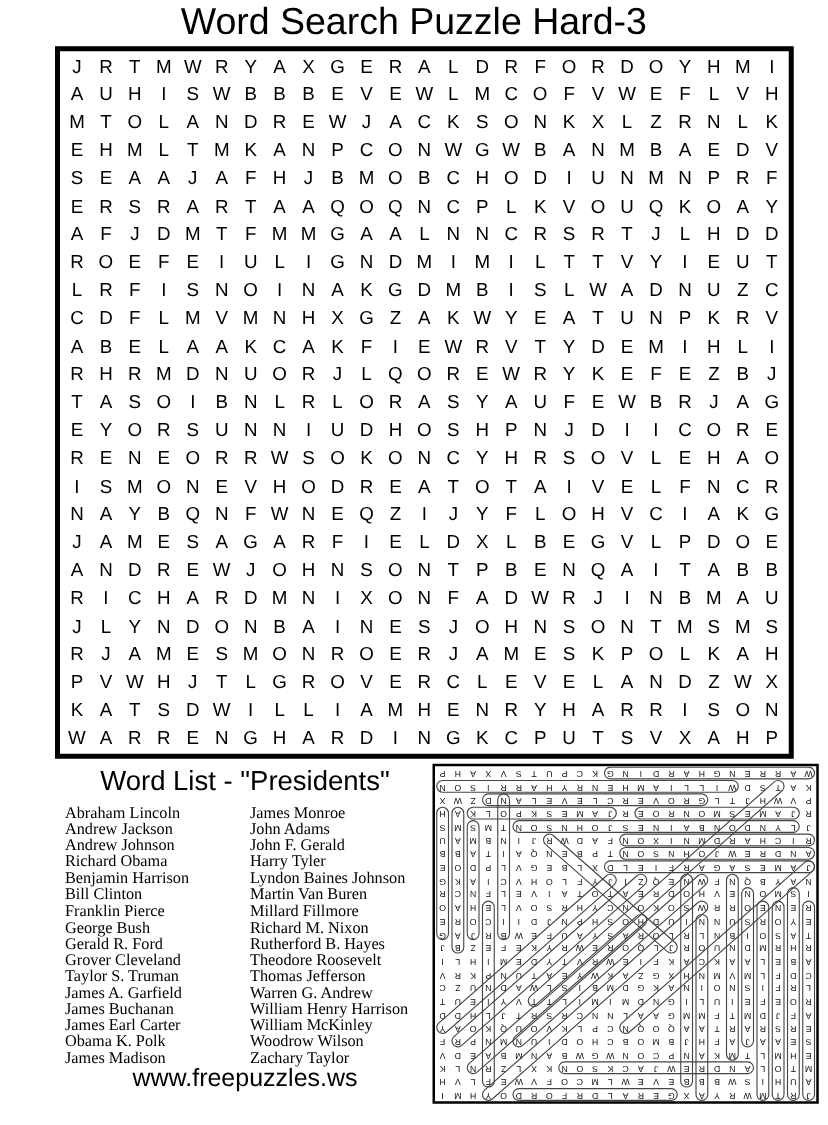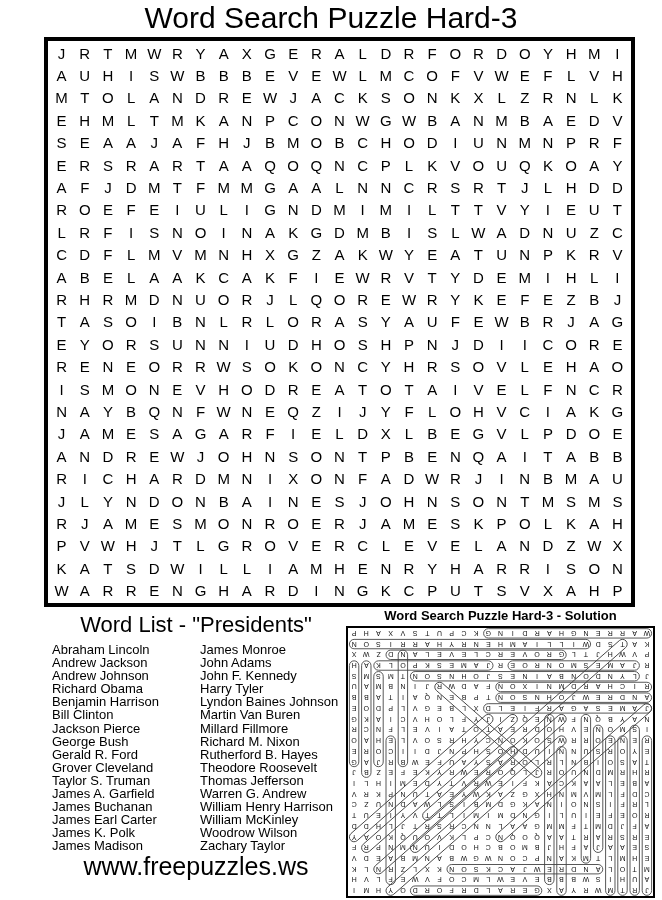--- a/index.html
+++ b/index.html
@@ -19,26 +19,26 @@
   }
   .grid-box .cell{
     display:flex;align-items:center;justify-content:center;
     font-size:15px;font-weight:400;color:#000;
   }
   .wordlist{position:absolute;left:30px;top:612px;width:332px;}
   .wordlist h2{
     margin:0;font-size:22px;font-weight:400;text-align:center;white-space:nowrap;
   }
   .wordlist .cols{display:flex;margin-top:5px;padding-left:22px;}
-  .wordlist ul{list-style:none;margin:0;padding:0;}
+  .wordlist ul{list-style:none;margin:0;padding:0;font-family:Liberation Serif, serif;}
   .wordlist ul.c1{width:148px;flex:0 0 148px;}
   .wordlist li{font-size:13px;line-height:13.1px;white-space:nowrap;}
   .footer-url{
     position:absolute;left:30px;top:852px;width:332px;
-    text-align:center;font-size:25px;
+    text-align:center;font-size:20px;
   }
   .solution{position:absolute;left:346px;top:608px;width:309px;}
   .solution h3{
     margin:0;font-size:13px;font-weight:700;text-align:center;white-space:nowrap;
   }
   .sol-box{
     margin-top:3px;width:309px;height:272px;border:2px solid #000;
     box-sizing:border-box;position:relative;background:#fff;overflow:hidden;
   }
   .sol-rotate{position:absolute;left:0;top:0;right:0;bottom:0;transform:rotate(180deg);}
@@ -688,56 +688,55 @@
 <div class="wordlist">
   <h2>Word List - "Presidents"</h2>
   <div class="cols">
     <ul class="c1" id="wl-col1">
         <li>Abraham Lincoln</li>
         <li>Andrew Jackson</li>
         <li>Andrew Johnson</li>
         <li>Richard Obama</li>
         <li>Benjamin Harrison</li>
         <li>Bill Clinton</li>
-        <li>Jackson Pierce</li>
+        <li>Franklin Pierce</li>
         <li>George Bush</li>
         <li>Gerald R. Ford</li>
         <li>Grover Cleveland</li>
         <li>Taylor S. Truman</li>
         <li>James A. Garfield</li>
         <li>James Buchanan</li>
         <li>James Earl Carter</li>
-        <li>James K. Polk</li>
+        <li>Obama K. Polk</li>
         <li>James Madison</li>
       </ul>
     <ul class="c2" id="wl-col2">
         <li>James Monroe</li>
         <li>John Adams</li>
-        <li>John F. Kennedy</li>
+        <li>John F. Gerald</li>
         <li>Harry Tyler</li>
         <li>Lyndon Baines Johnson</li>
         <li>Martin Van Buren</li>
         <li>Millard Fillmore</li>
         <li>Richard M. Nixon</li>
         <li>Rutherford B. Hayes</li>
         <li>Theodore Roosevelt</li>
         <li>Thomas Jefferson</li>
         <li>Warren G. Andrew</li>
         <li>William Henry Harrison</li>
         <li>William McKinley</li>
         <li>Woodrow Wilson</li>
         <li>Zachary Taylor</li>
       </ul>
   </div>
 </div>
 
 <div class="footer-url">www.freepuzzles.ws</div>
 
 <div class="solution">
-  <h3>Word Search Puzzle Hard-3 - Solution</h3>
   <div class="sol-box">
     <div class="sol-rotate">
       <div class="sol-grid" id="sol-grid">
           <span class="scell">J</span>
           <span class="scell">R</span>
           <span class="scell">T</span>
           <span class="scell">M</span>
           <span class="scell">W</span>
           <span class="scell">R</span>
           <span class="scell">Y</span>

